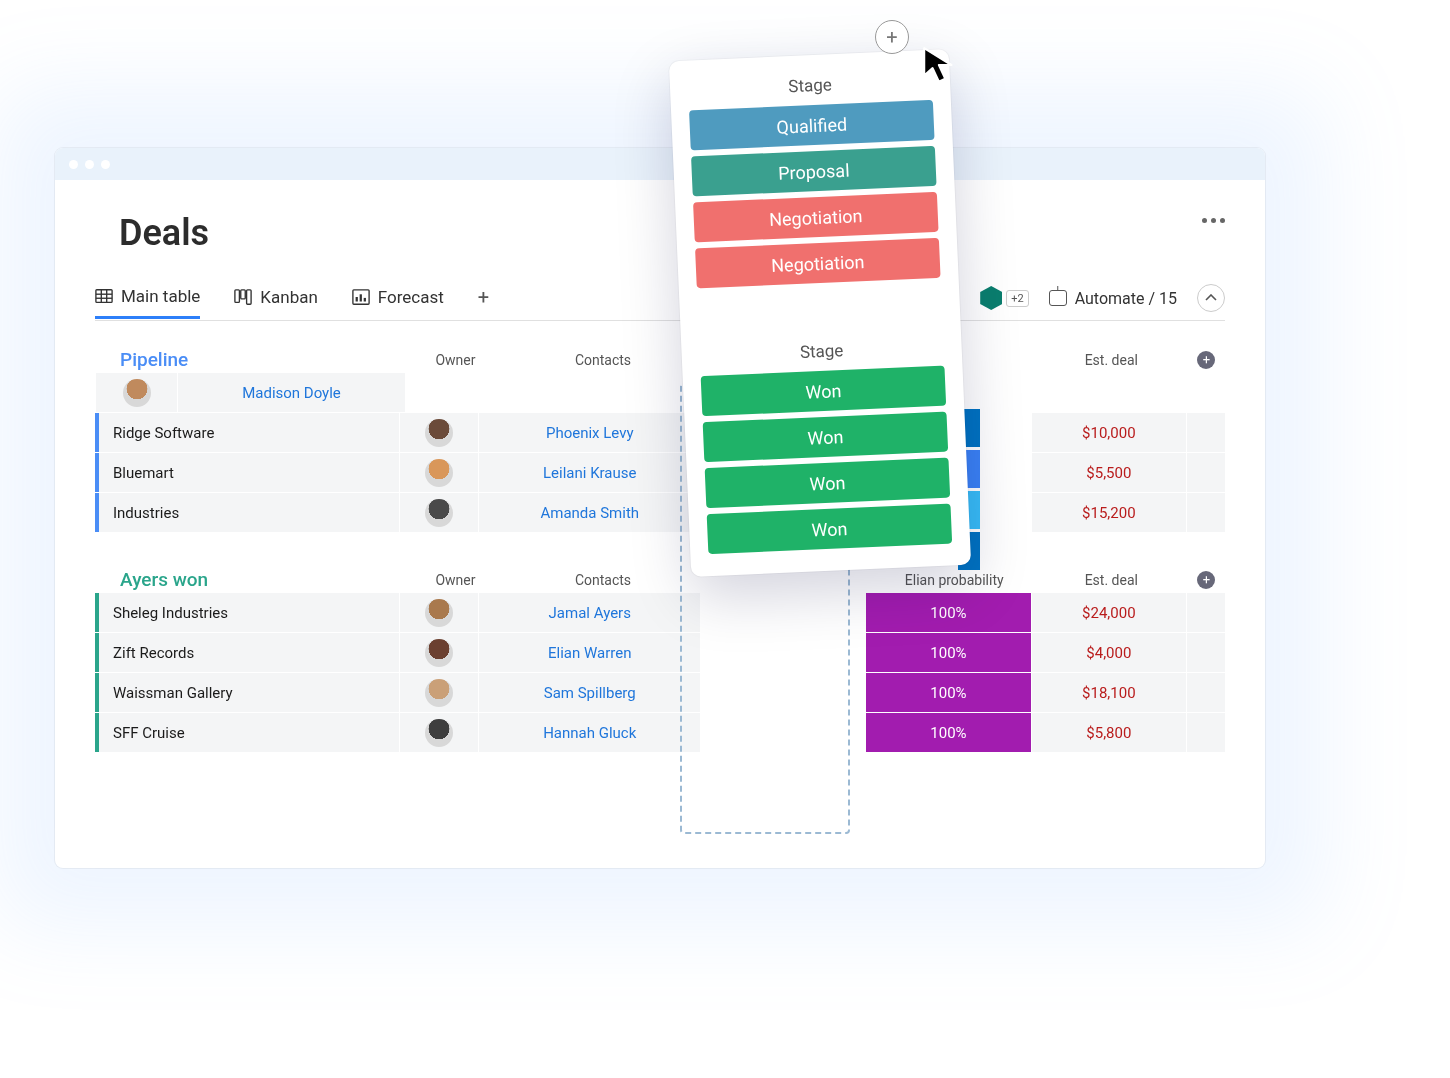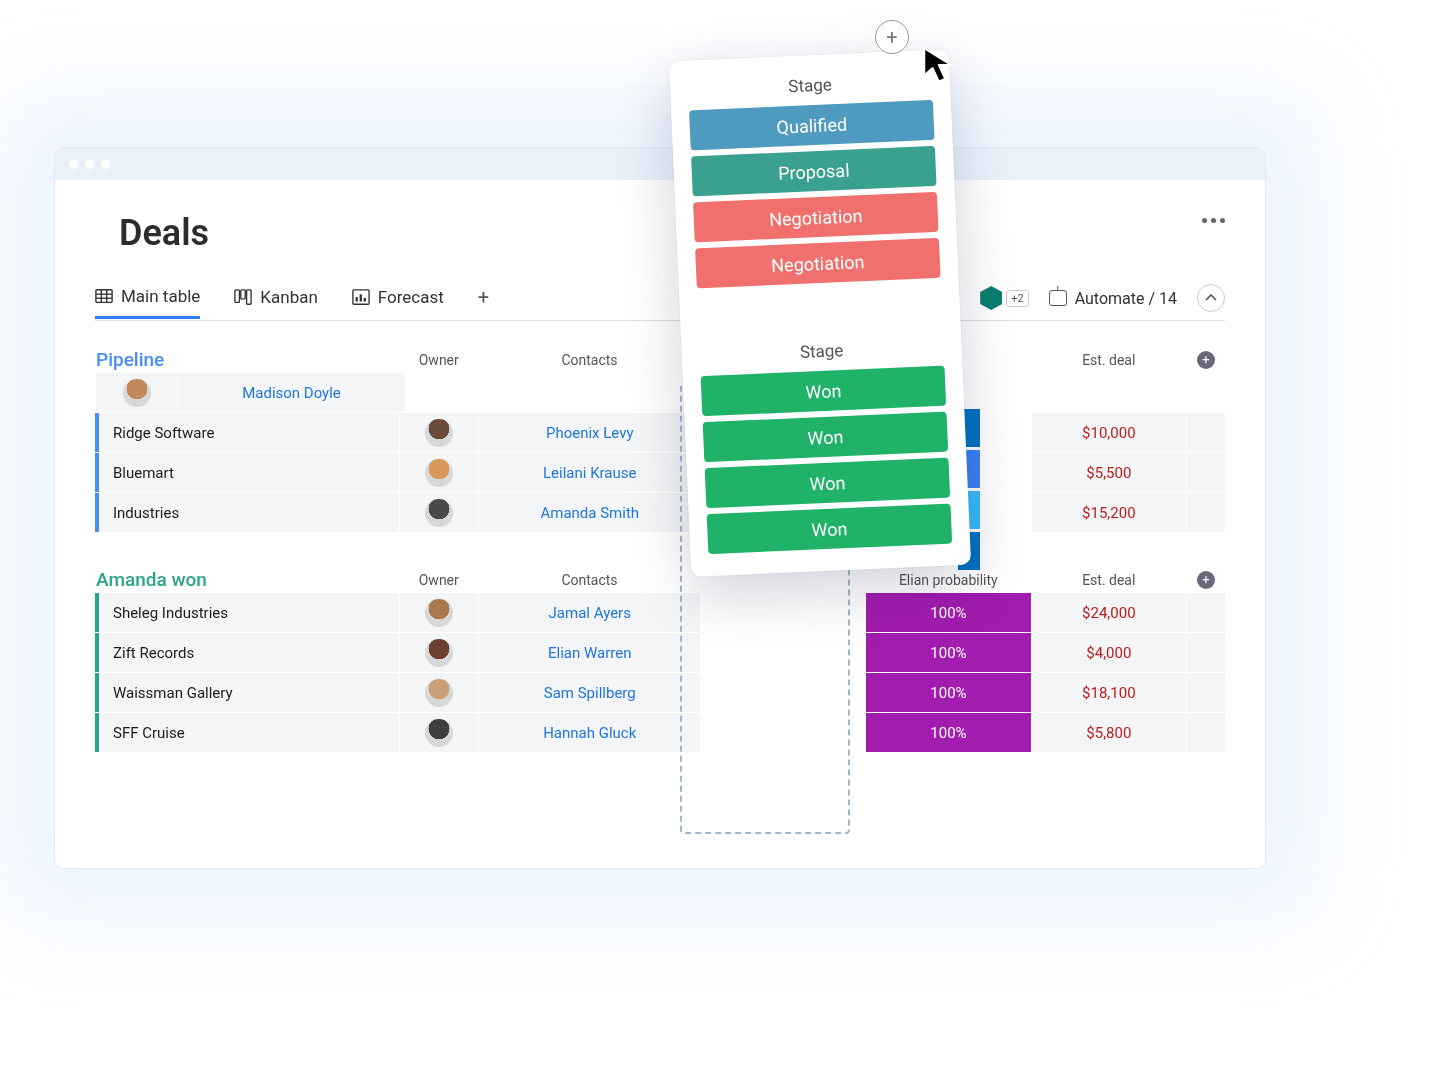--- a/index.html
+++ b/index.html
@@ -76,21 +76,21 @@
 
   
   .group { margin-bottom: 34px; }
   .group-title { font-size:19px; font-weight:500; }
   .group-title.pipeline { color:#4a8df6; }
   .group-title.closedwon { color:#2aa58b; }
   .row {
     display:flex; align-items:stretch; height:40px;
     border-bottom: 1px solid #fff;
   }
-  .row.header { height:26px; }
+  .row.header { height:26px;margin-left:24px; }
   .cell {
     display:flex; align-items:center; justify-content:center;
     background:#f4f5f6;
     font-size:15px;
     border-left:1px solid #fff;
   }
   .row.header .cell { background:transparent; font-size:14px; color:#555;}
   .cell.leftbar-p { border-left:4px solid #4a8df6; justify-content:flex-start; padding-left:14px; color:#1b1b1b;}
   .cell.leftbar-c { border-left:4px solid #2aa58b; justify-content:flex-start; padding-left:14px; color:#1b1b1b;}
   .cell.name { width:312px; }
@@ -206,21 +206,21 @@
         </div>
         <div class="plus-tab">+</div>
       </div>
       <div class="tabs-right">
         <div style="display:flex;align-items:center;gap:4px;">
           <span class="hex-badge"></span>
           <span class="hex-plus">+2</span>
         </div>
         <div class="automate">
           <span class="bot-icon"></span>
-          <span>Automate / 14</span>
+          <span>Automate / 15</span>
         </div>
         <div class="collapse-btn">
           <svg width="12" height="8" viewBox="0 0 12 8">
               <path d="M1 6 L6 1 L11 6" fill="none" stroke="#555" stroke-width="1.6"></path>
             </svg>
         </div>
       </div>
     </div>
 
     <div class="group" id="group-pipeline">
@@ -278,21 +278,21 @@
           <div class="cell stagegap"></div>
           <div class="cell prob" style="background:transparent;"></div>
           <div class="cell est">$15,200</div>
           <div class="cell extra"></div>
         </div>
       </div>
 
     <div class="group" id="group-closed">
       <div class="row header">
         <div class="cell name">
-            <span class="group-title closedwon">Amanda won</span>
+            <span class="group-title closedwon">Ayers won</span>
           </div>
         <div class="cell owner">Owner</div>
         <div class="cell contacts" style="color:#555;">Contacts</div>
         <div class="cell stagegap"></div>
         <div class="cell prob">Elian probability</div>
         <div class="cell est">Est. deal</div>
         <div class="cell extra header">
             <span class="plus-circle">+</span>
           </div>
       </div>

